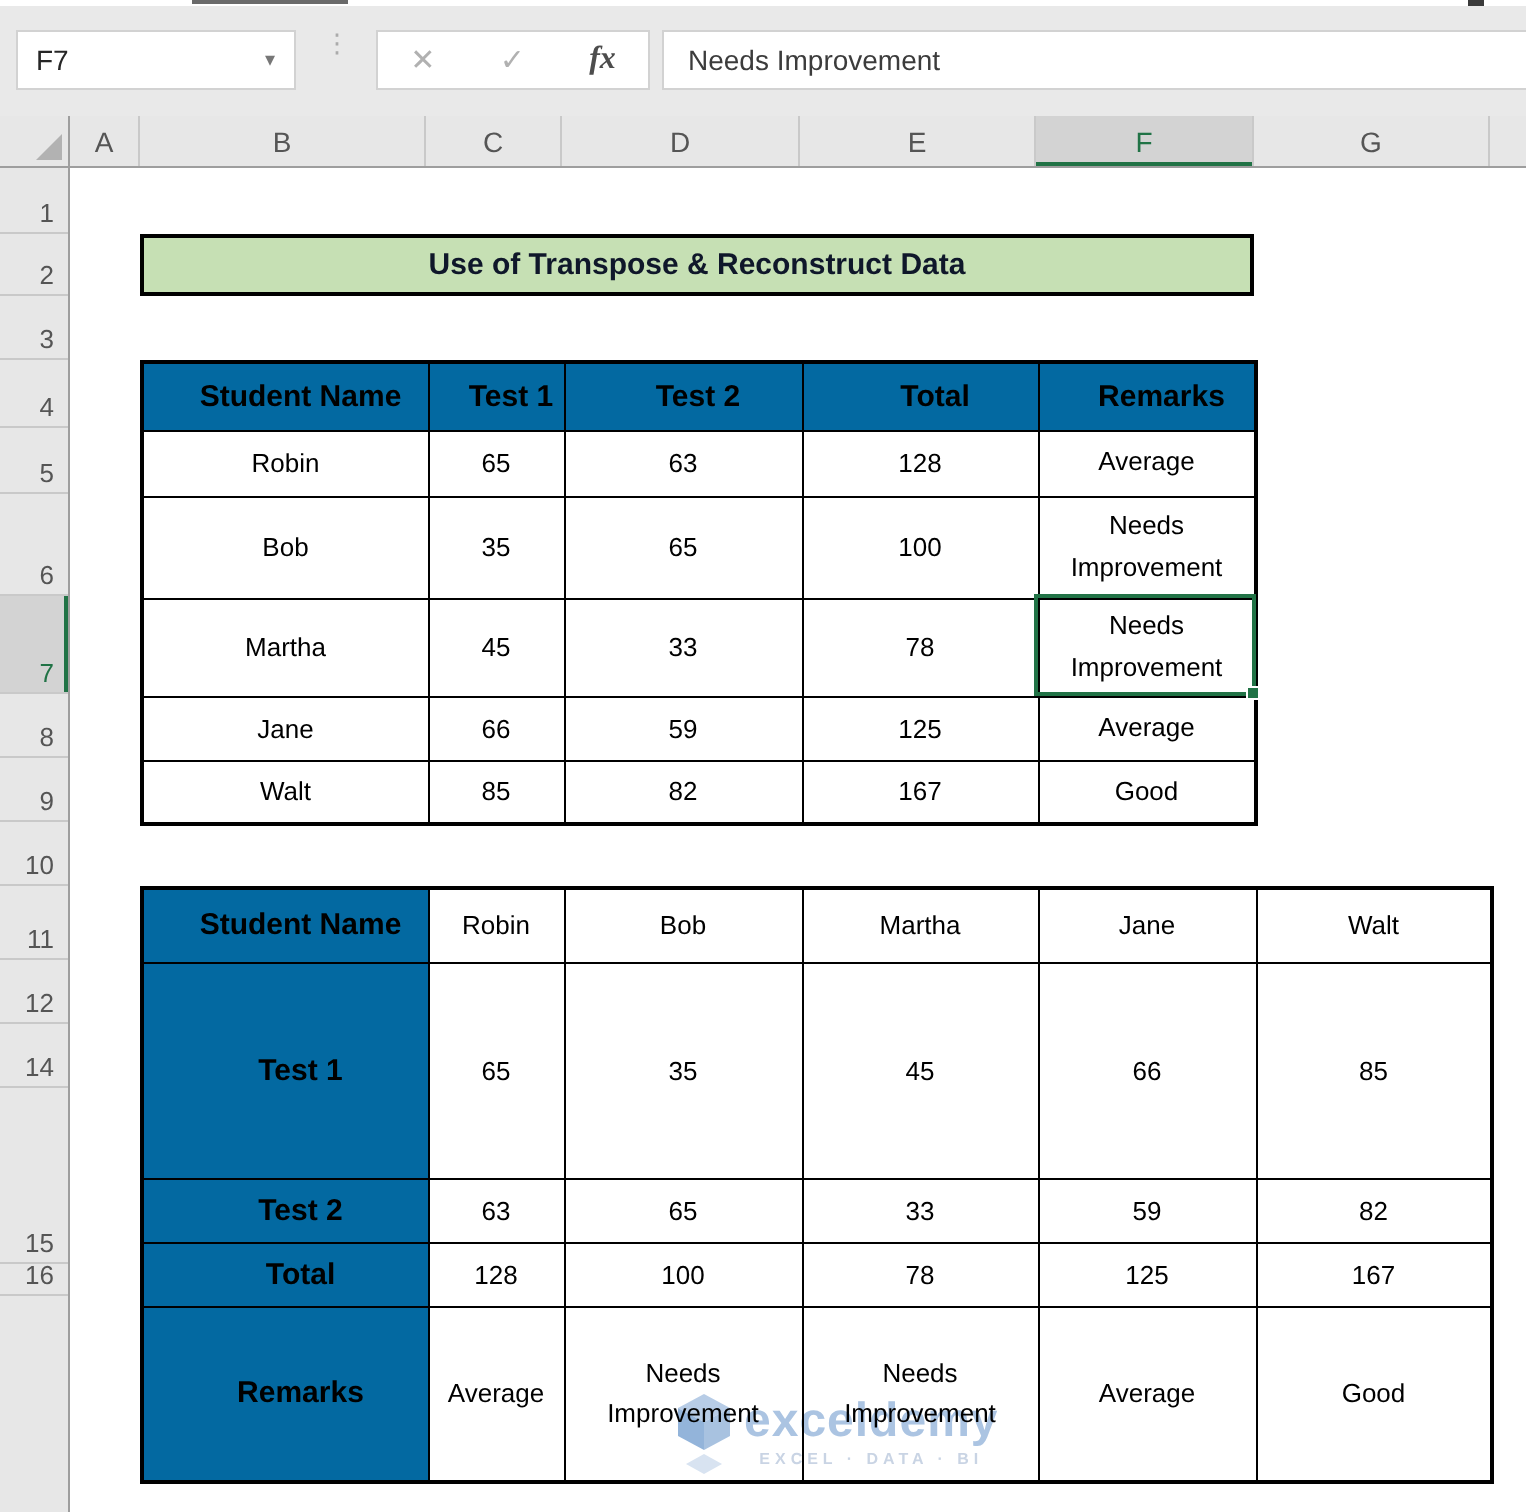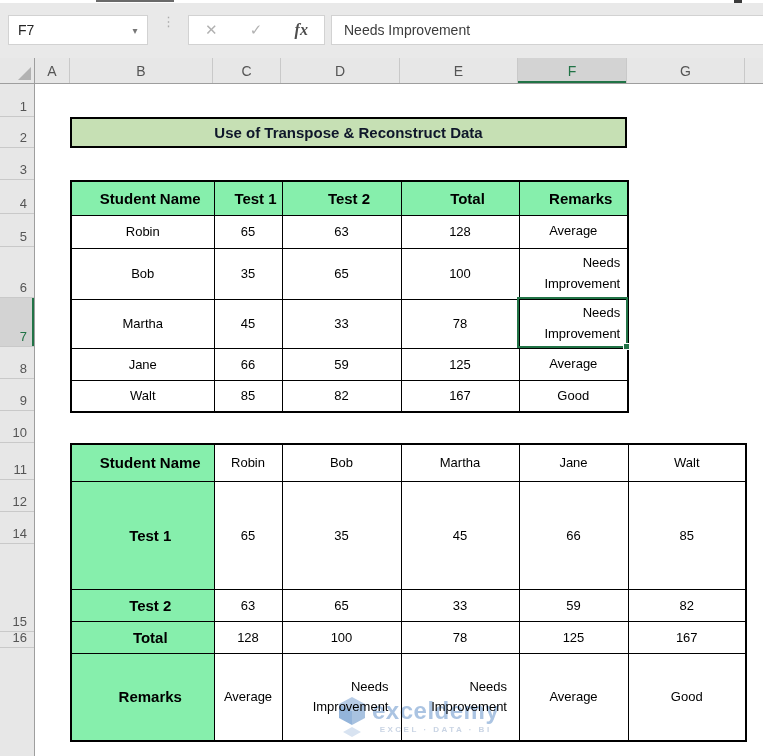--- a/index.html
+++ b/index.html
@@ -53,22 +53,22 @@
   .banner { position:absolute; left:70px; top:33px; width:557px; height:31px; background:#C6E0B4;
             border:2px solid #000; display:flex; align-items:center; justify-content:center; z-index:2; }
   .banner span { font-size:15px; font-weight:bold; color:#0f172a;text-align:right; }
 
   
   table { border-collapse:collapse; table-layout:fixed; position:absolute; z-index:2; }
   td, th { border:1px solid #000; text-align:center; vertical-align:middle;
            font-size:13px; color:#000; font-weight:normal; overflow:hidden; cursor:cell; }
   .t1 { left:70px; top:96px; width:557px; border:2px solid #000; }
   .t2 { left:70px; top:359px; width:675px; border:2px solid #000; }
-  .hdr { background:#86efac; font-weight:bold; font-size:15px;padding-left:15px; }
-  .rem span, .wrapcell span { display:inline-block; max-width:94px; line-height:1.55;text-align:right; }
+  .hdr { background:#0369a1; font-weight:bold; font-size:15px;padding-left:15px; }
+  .rem span, .wrapcell span { display:inline-block; max-width:94px; line-height:1.55; }
 
   
   .selection { position:absolute; left:517px; top:213px; width:111px; height:51px;
                border:2px solid #217346; z-index:3; }
   .fill-handle { position:absolute; right:-4px; bottom:-4px; width:7px; height:7px;
                  background:#217346; border:1px solid #fff; }
 
   
   .watermark { position:absolute; left:336px; top:610px; z-index:1; display:flex; align-items:center; }
   .wm-text { display:flex; flex-direction:column; align-items:center; margin-left:4px; }

